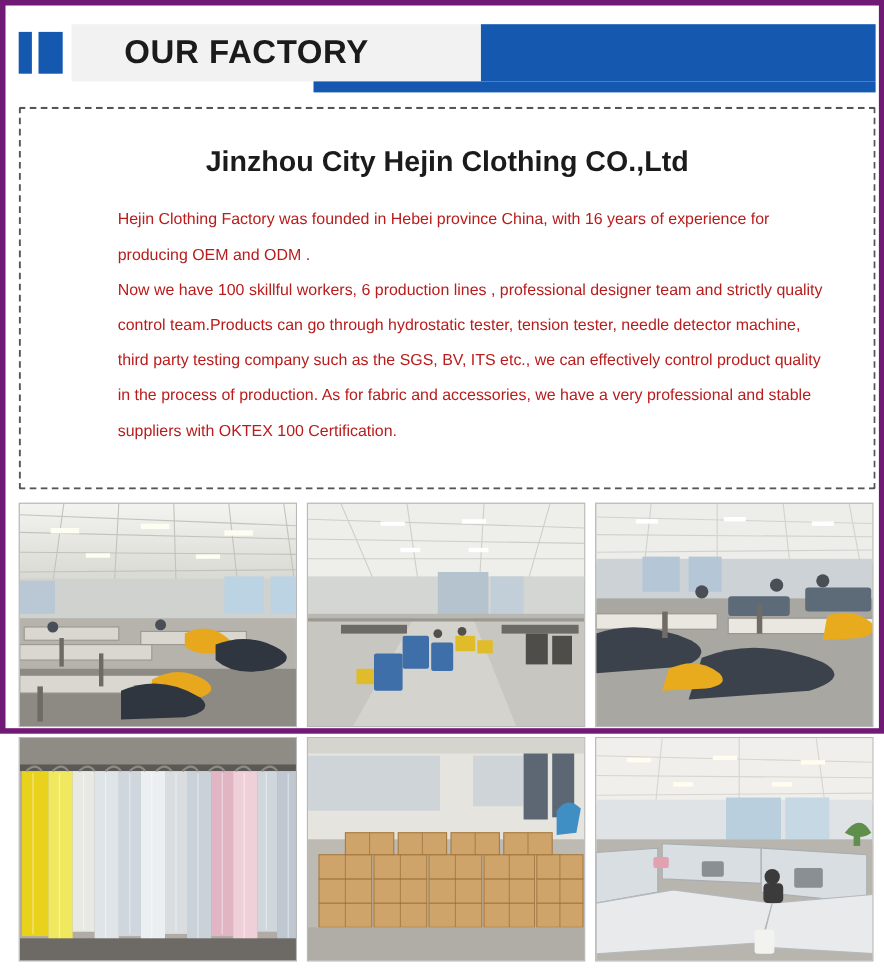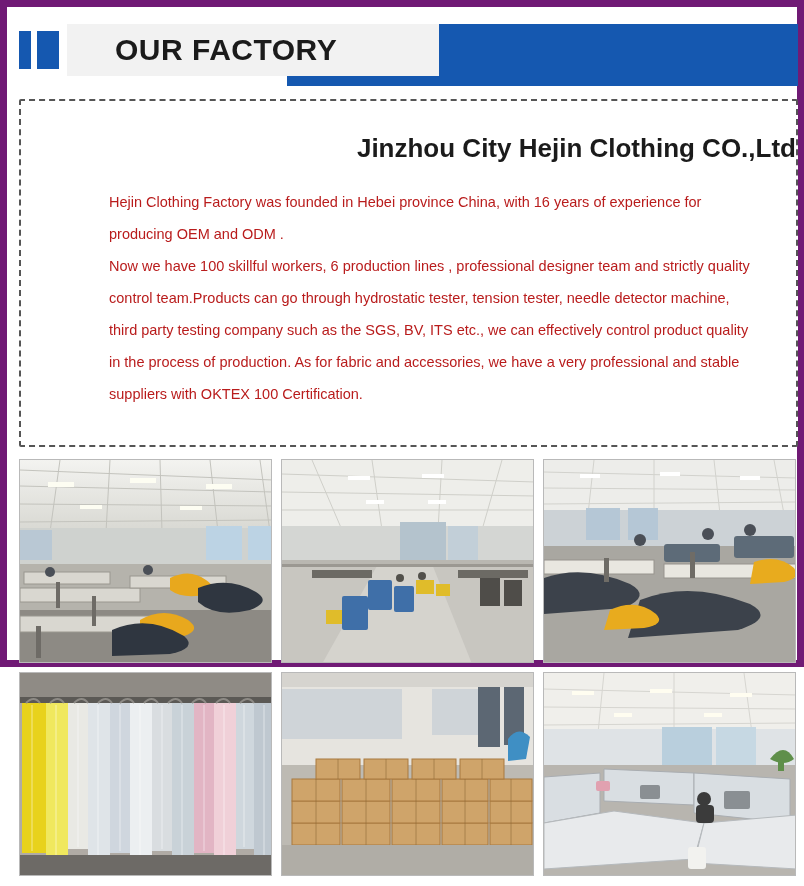--- a/index.html
+++ b/index.html
@@ -12,21 +12,21 @@
     height: 886px;
     font-family: "Liberation Sans", sans-serif;
     color: #222;
     overflow: hidden;
   }
   .page {
     position: relative;
     width: 804px;
     height: 667px;
     box-sizing: border-box;
-    border: 7px solid #701a75;
+    border: 5px solid #701a75;
     background: #fff;
   }
 
   
   .header {
     position: relative;
     margin: 13px 12px 0 12px;
     height: 64px;
   }
   .header-bar {
@@ -94,21 +94,21 @@
     top: 92px;
     width: 779px;
     height: 348px;
     box-sizing: border-box;
     border: 2px dashed #555;
     border-radius: 2px;
     background: #fff;
   }
   .company-name {
     margin: 32px 0 0 0;
-    text-align: right;
+    text-align: center;
     font-size: 26px;
     font-weight: bold;
     color: #1b1b1b;
   }
   .desc {
     margin: 22px 42px 0 88px;
     font-size: 14.5px;
     line-height: 32px;
     color: #b91c1c;
   }

